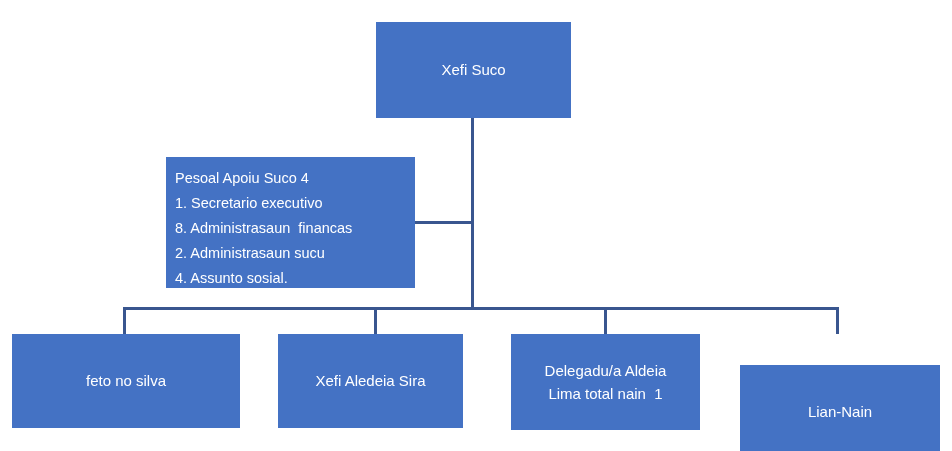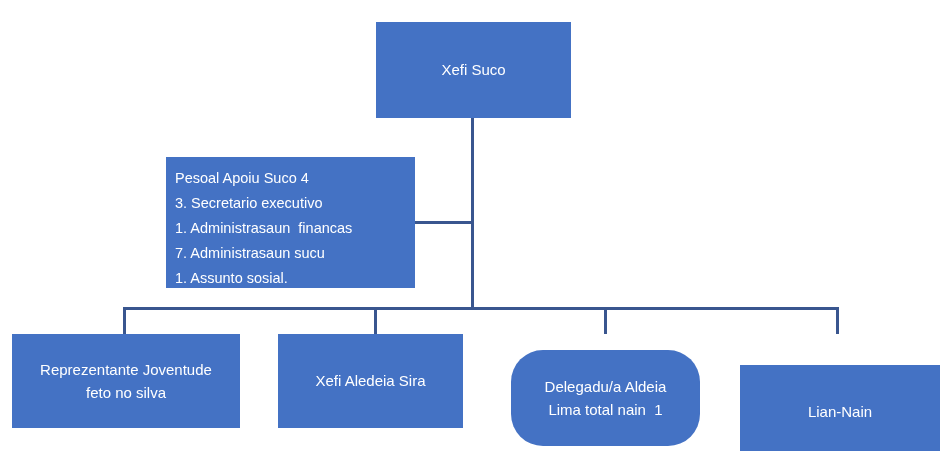--- a/index.html
+++ b/index.html
@@ -67,24 +67,23 @@
     height: 94px;
   }
   #node-hamlet-chiefs {
     left: 278px;
     top: 334px;
     width: 185px;
     height: 94px;
   }
   #node-delegates {
     left: 511px;
-    top: 350px;
+    top: 334px;
     width: 189px;
     height: 96px;
-    border-radius: 32px;
   }
   #node-lian-nain {
     left: 740px;
     top: 334px;
     width: 200px;
     height: 94px;
     margin-top: 31px;
   }
   
   .conn {
@@ -113,28 +112,27 @@
   <div class="conn conn-v" id="conn-drop-2"></div>
   <div class="conn conn-v" id="conn-drop-3"></div>
   <div class="conn conn-v" id="conn-drop-4"></div>
 
   <div class="node centered" id="node-root">
     <span class="line">Xefi Suco</span>
   </div>
 
   <div class="node listbox" id="node-staff">
     <span class="line">Pesoal Apoiu Suco 4</span>
-    <span class="line">3. Secretario executivo</span>
-    <span class="line">1. Administrasaun  financas</span>
-    <span class="line">7. Administrasaun sucu</span>
-    <span class="line">1. Assunto sosial.</span>
+    <span class="line">1. Secretario executivo</span>
+    <span class="line">8. Administrasaun  financas</span>
+    <span class="line">2. Administrasaun sucu</span>
+    <span class="line">4. Assunto sosial.</span>
   </div>
 
   <div class="node centered" id="node-youth">
-    <span class="line">Reprezentante Joventude</span>
     <span class="line">feto no silva</span>
   </div>
 
   <div class="node centered" id="node-hamlet-chiefs">
     <span class="line">Xefi Aledeia Sira</span>
   </div>
 
   <div class="node centered" id="node-delegates">
     <span class="line">Delegadu/a Aldeia</span>
     <span class="line">Lima total nain  1</span>

